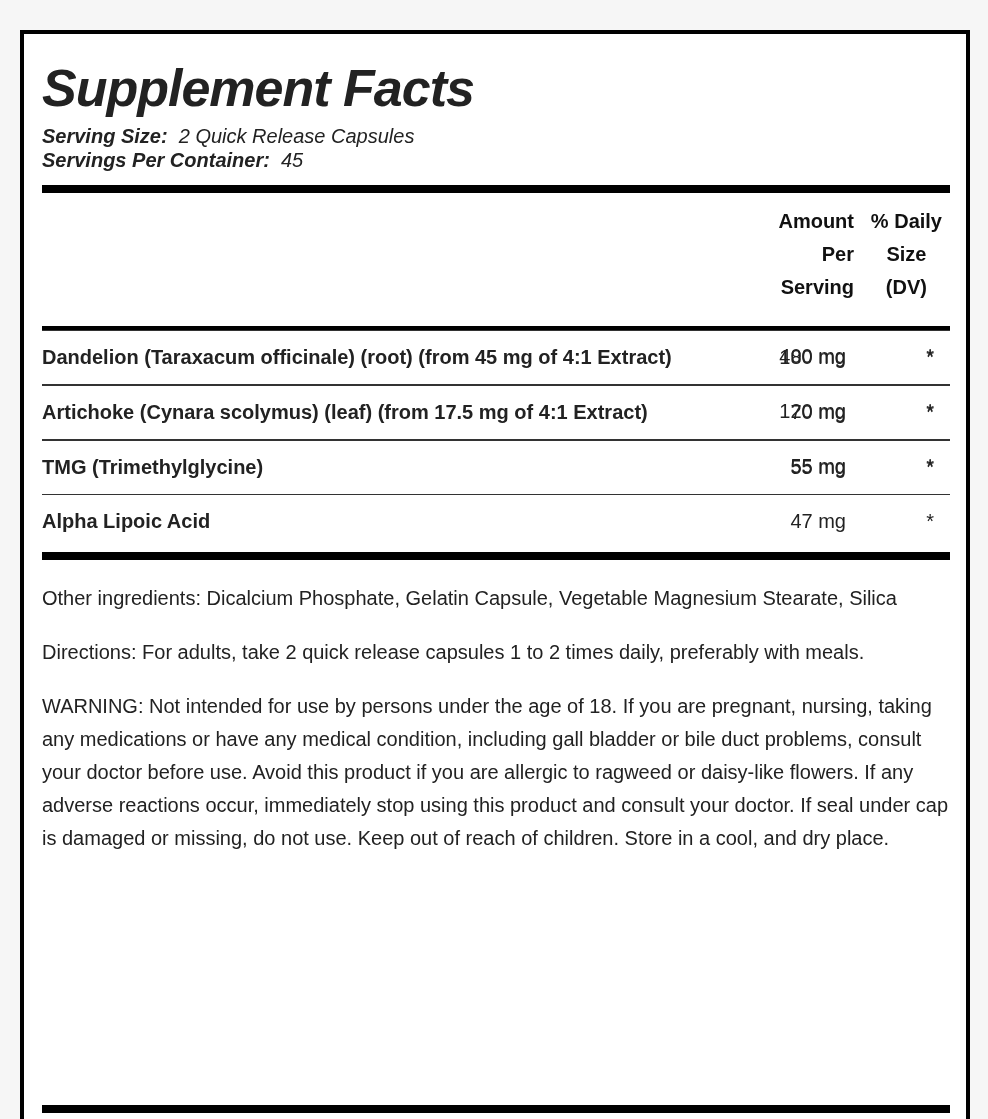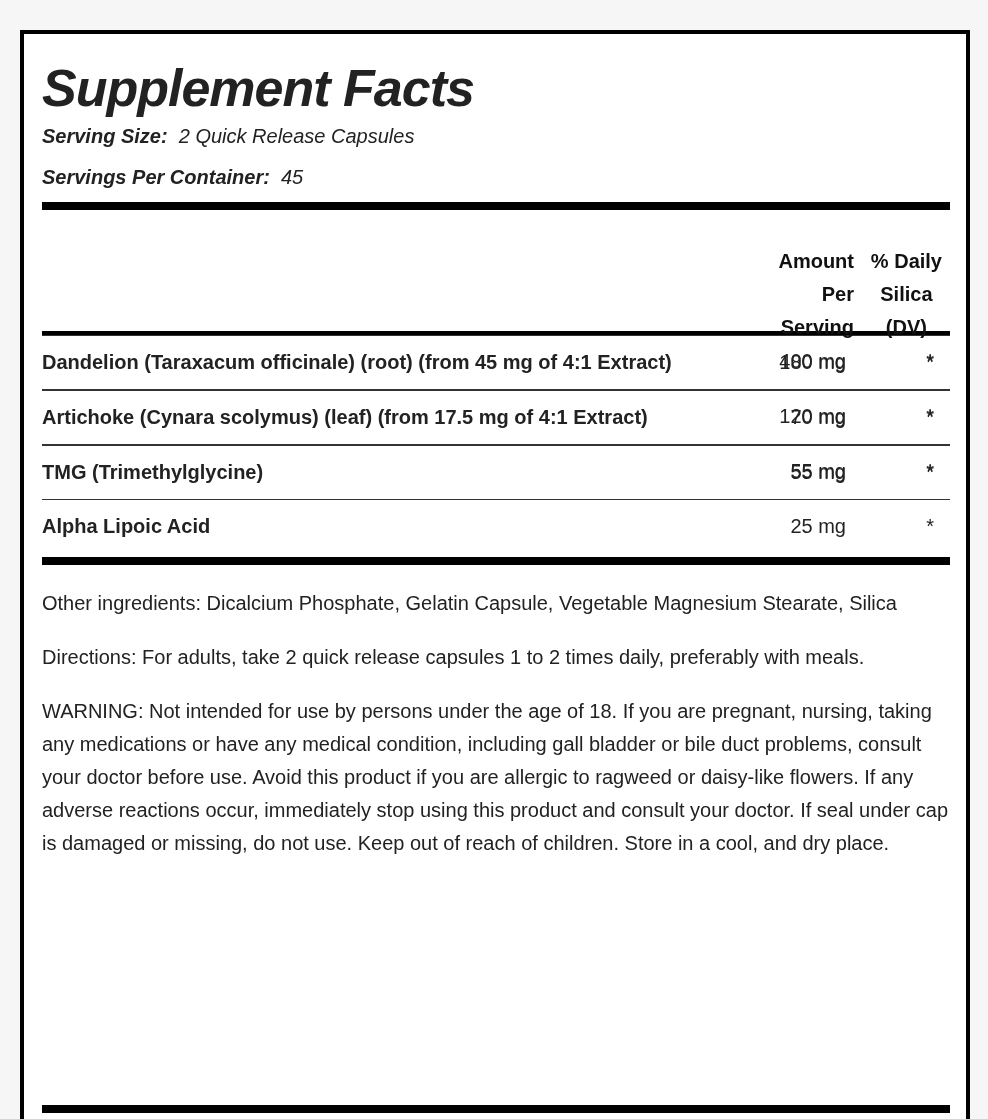--- a/index.html
+++ b/index.html
@@ -2,25 +2,25 @@
 <html><head>
 <meta charset="utf-8">
 <style>
   html, body { margin:0; padding:0; }
   body { width:988px; height:1119px; background:#f6f6f6; overflow:hidden; font-family:"Liberation Sans", "DejaVu Sans", sans-serif; color:#222; }
   .panel { position:absolute; left:20px; top:30px; width:950px; height:1100px; box-sizing:border-box; border:4px solid #000; border-bottom:none; background:#fff; }
   .inner { position:absolute; left:18px; top:0; width:908px; }
   .title { font-size:52px; font-weight:bold; letter-spacing:-1px; line-height:52px; margin-top:28px; color:#222;font-style:italic; }
   .serv { font-size:20px; line-height:24px; margin-top:10px;font-style:italic; }
   .serv b { font-weight:bold; }
-  .serv2 { margin-top:17px; }
+  .serv2 { margin-top:0; }
   .rule-thick { height:8px; background:#000; margin-top:13px; }
   .rule-mid { height:4px; background:#000; }
   .rule-thin { height:1px; background:#333; }
-  .hdr { position:relative; height:98px;margin-top:23px; }
+  .hdr { position:relative; height:133px; }
   .hdr .amt { position:absolute; right:96px; top:12px; text-align:right; font-weight:bold; font-size:20px; line-height:33px; color:#111; }
   .hdr .dv { position:absolute; right:8px; top:12px; text-align:center; font-weight:bold; font-size:20px; line-height:33px; color:#111; }
   .row { position:relative; font-size:20px; line-height:33px; }
   .row .name { font-weight:bold; width:650px; padding:10px 0 10px 0; color:#222; }
   .row .amount { position:absolute; right:104px; top:10px; color:#222; }
   .row .star { position:absolute; right:16px; top:10px; color:#222; }
   .para { font-size:20px; line-height:33px; margin-top:21px; color:#222; }
   .para b { font-weight:normal; }
   .rule-bottom { height:8px; background:#000; position:absolute; top:1071px; left:0; width:908px; }
 </style>
@@ -41,21 +41,21 @@
     <div class="rule-thick"></div>
 
     <div class="hdr">
       <div class="amt">
         <div>Amount</div>
         <div>Per</div>
         <div>Serving</div>
       </div>
       <div class="dv">
         <div>% Daily</div>
-        <div>Silica</div>
+        <div>Size</div>
         <div>(DV)</div>
       </div>
     </div>
     <div class="rule-mid"></div>
 
     <div class="row">
       <div class="amount">400 mg</div>
       <div class="star">*</div>
     </div>
     <div class="rule-thin"></div>
@@ -82,21 +82,21 @@
     </div>
     <div class="rule-thin"></div>
     <div class="row">
       <div class="name">TMG (Trimethylglycine)</div>
       <div class="amount">55 mg</div>
       <div class="star">*</div>
     </div>
     <div class="rule-thin"></div>
     <div class="row">
       <div class="name">Alpha Lipoic Acid</div>
-      <div class="amount">25 mg</div>
+      <div class="amount">47 mg</div>
       <div class="star">*</div>
     </div>
     <div class="rule-thick" style="margin-top:4px;"></div>
 
     <div class="para" style="margin-top:22px;">
       <b>Other ingredients:</b>
       <span>Dicalcium Phosphate, Gelatin Capsule, Vegetable Magnesium Stearate, Silica</span>
     </div>
     <div class="para">
       <b>Directions:</b>

